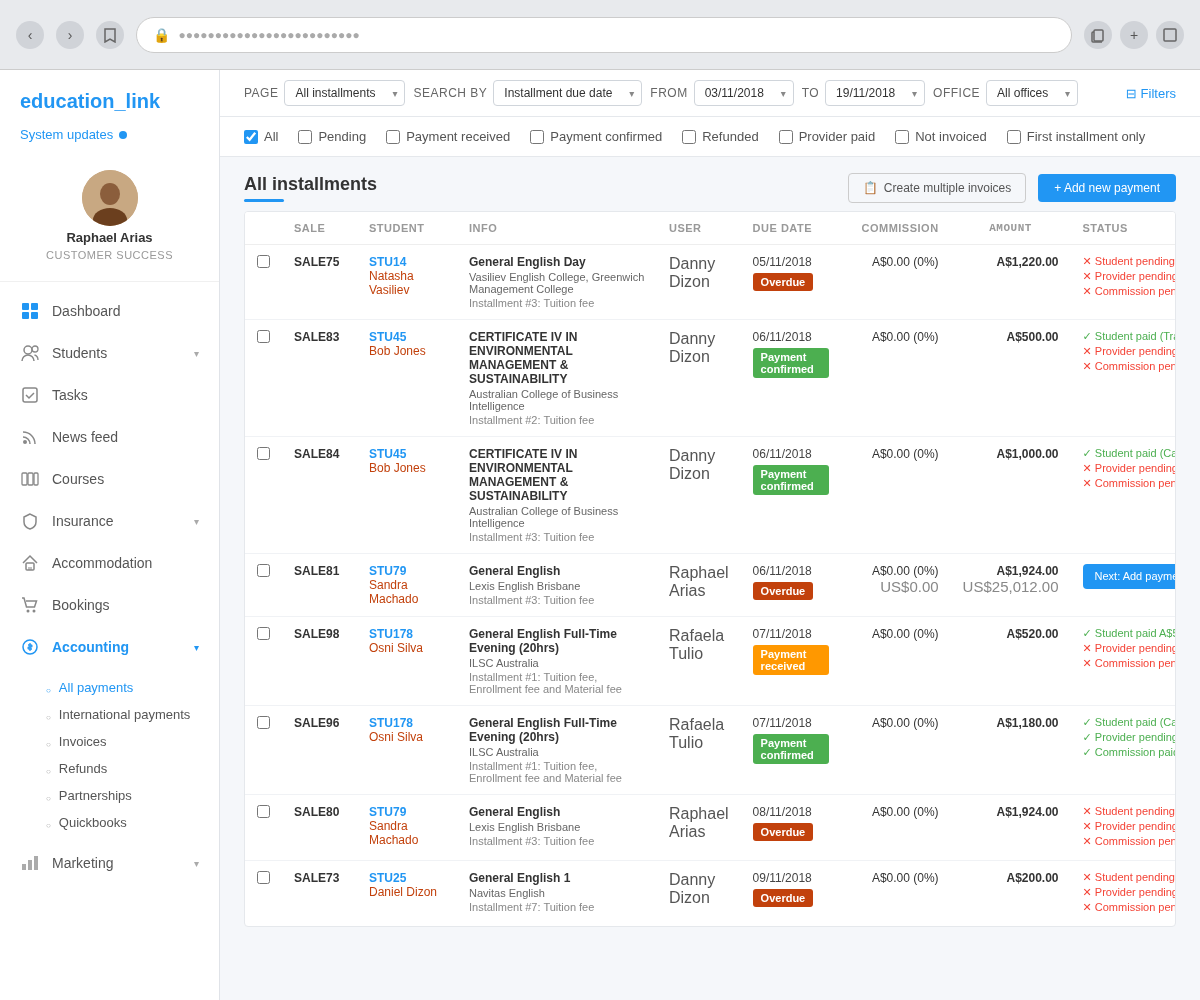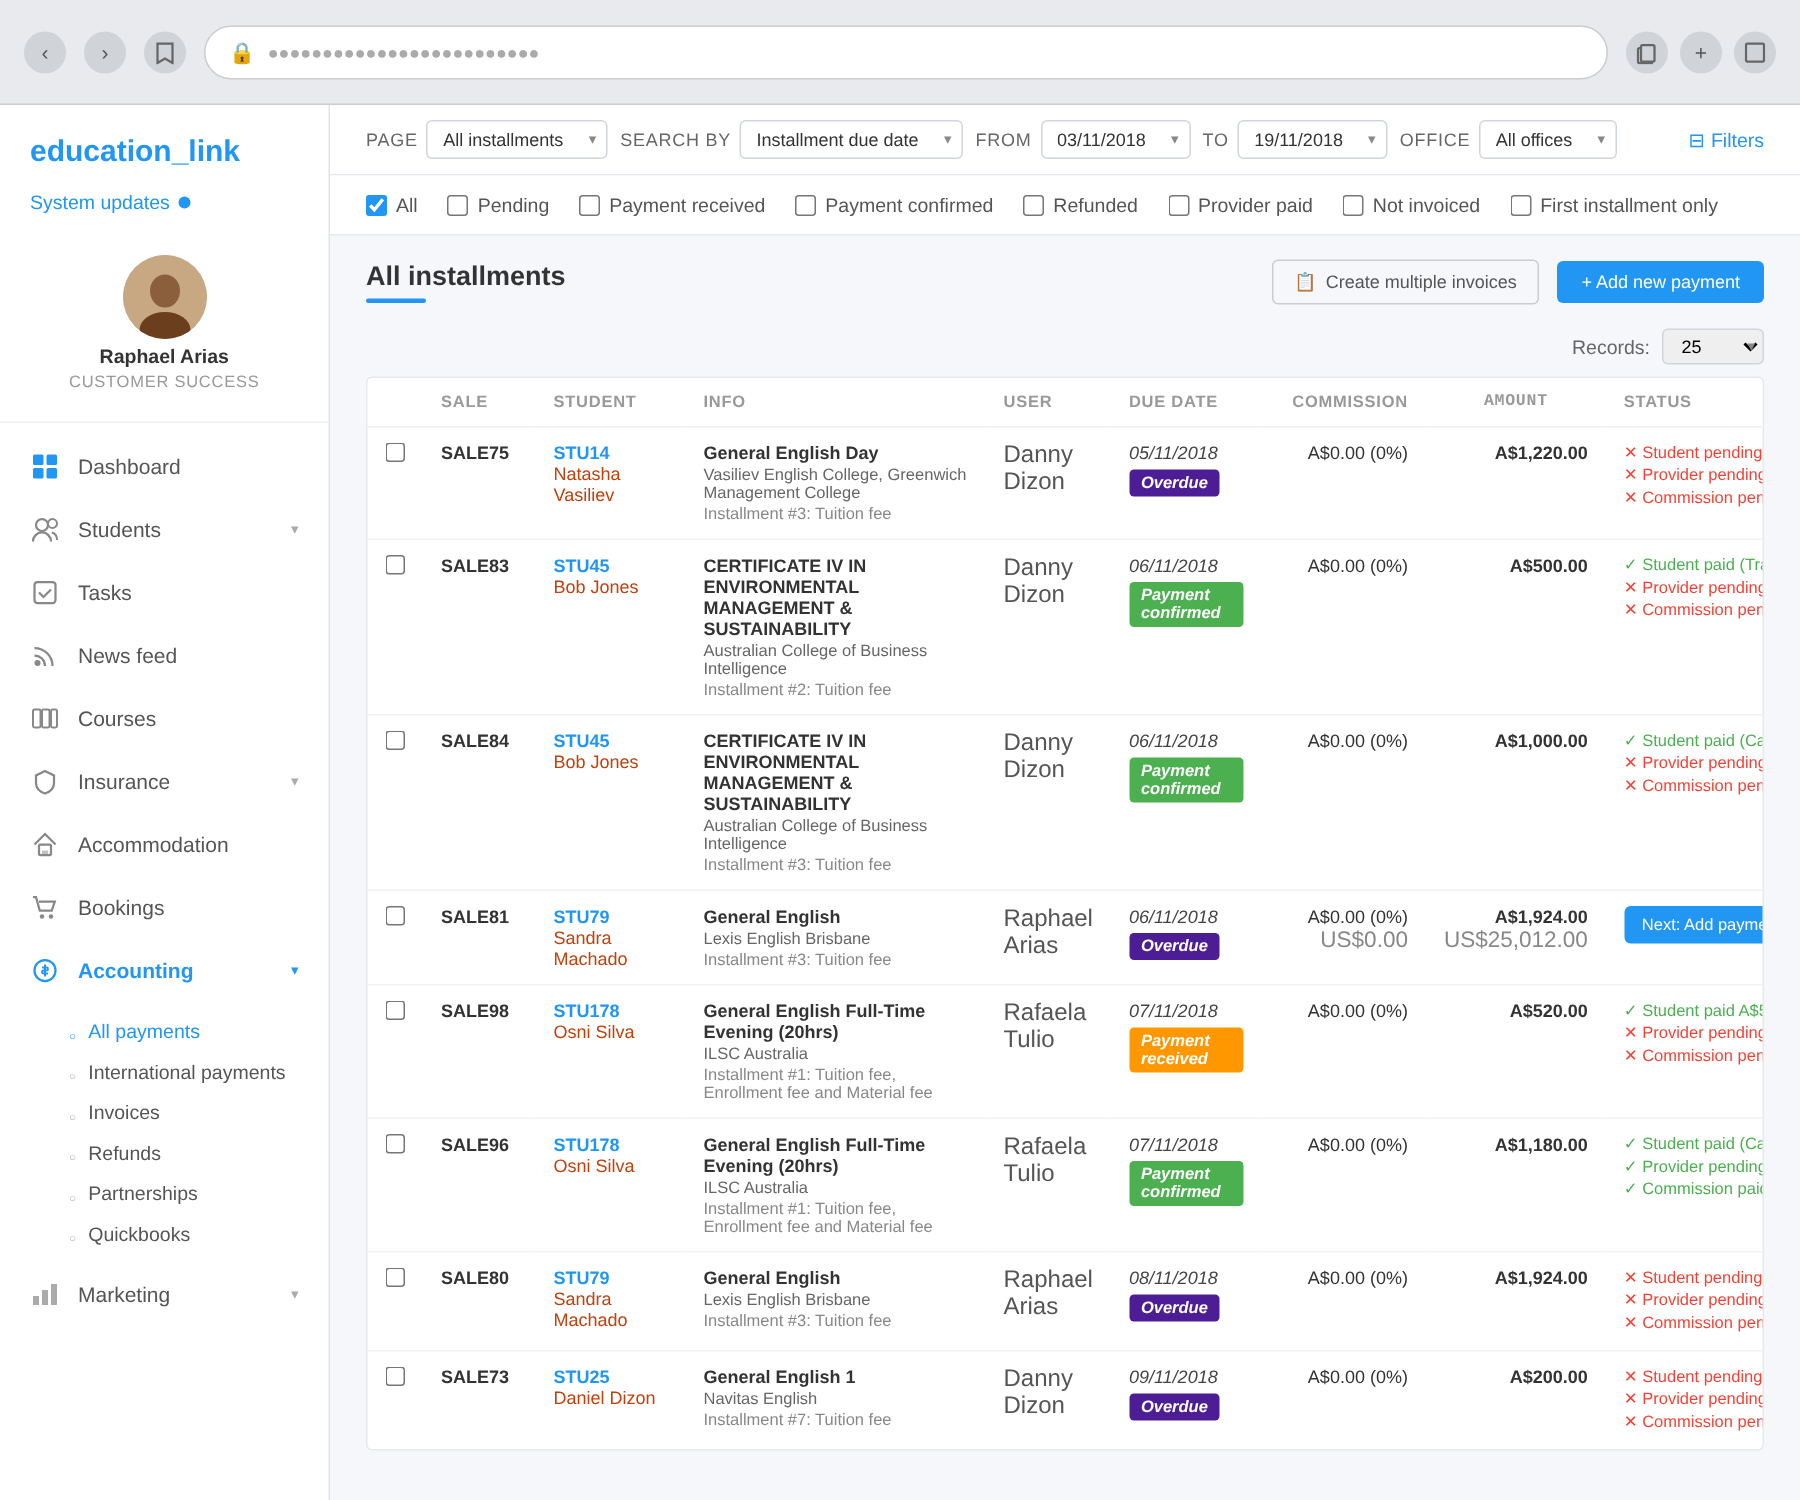--- a/index.html
+++ b/index.html
@@ -76,34 +76,34 @@
     table { width: 100%; border-collapse: collapse; }
     thead th { padding: 10px 12px; font-size: 11px; color: #999; font-weight: 600; text-transform: uppercase; letter-spacing: 0.5px; text-align: left; border-bottom: 1px solid #eee; background: white; }
     tbody tr { border-bottom: 1px solid #f0f2f5; }
     tbody tr:last-child { border-bottom: none; }
     td { padding: 10px 12px; font-size: 12px; color: #444; vertical-align: top; }
     .td-checkbox { width: 30px; }
     .td-sale { min-width: 75px; font-weight: 600; color: #333; font-size: 12px; }
     .td-student { min-width: 100px; }
     .td-info { min-width: 200px; }
     .td-user { min-width: 80px; }
-    .td-duedate { min-width: 100px; font-style: italic; }
+    .td-duedate { min-width: 100px; }
     .td-commission { min-width: 110px; text-align: right; }
     .td-amount { min-width: 110px; text-align: right; }
     .td-status { min-width: 160px; }
 
     .student-id { color: #2196F3; font-weight: 600; font-size: 12px; }
     .student-name { color: #c2410c; font-size: 12px; }
     .info-title { font-weight: 600; color: #333; font-size: 12px; margin-bottom: 2px; }
     .info-school { color: #666; font-size: 11px; }
     .info-installment { color: #888; font-size: 11px; margin-top: 2px; }
     .user-name { color: #555; font-size: 16px; }
 
     .badge { display: inline-block; padding: 3px 8px; border-radius: 3px; font-size: 11px; font-weight: 600; margin-top: 4px; }
-    .badge-overdue { background: #4c1d95; color: white; }
+    .badge-overdue { background: #c2410c; color: white; }
     .badge-payment-confirmed { background: #4CAF50; color: white; }
     .badge-payment-received { background: #FF9800; color: white; }
 
     .amount-val { font-weight: 600; font-size: 12px; color: #333; }
     .amount-secondary { font-size: 15px; color: #888; }
 
     .status-line { font-size: 11px; margin-bottom: 2px; display: flex; align-items: center; gap: 4px; }
     .status-line.success { color: #4CAF50; }
     .status-line.danger { color: #f44336; }
 
@@ -382,28 +382,20 @@
         <button class="btn-create-invoice">
           <span>📋</span>
           <span>Create multiple invoices</span>
         </button>
         <button class="btn-add-payment">
           <span>+ Add new payment</span>
         </button>
       </div>
     </div>
 
-    <div class="records-bar">
-      <span>Records:</span>
-      <div class="select-wrapper-sm">
-        <select class="records-select">
-          <option>25</option>
-        </select>
-      </div>
-    </div>
 
     <div class="table-wrapper">
       <table>
         <thead>
           <tr>
             <th></th>
             <th>SALE</th>
             <th>STUDENT</th>
             <th>INFO</th>
             <th>USER</th>

